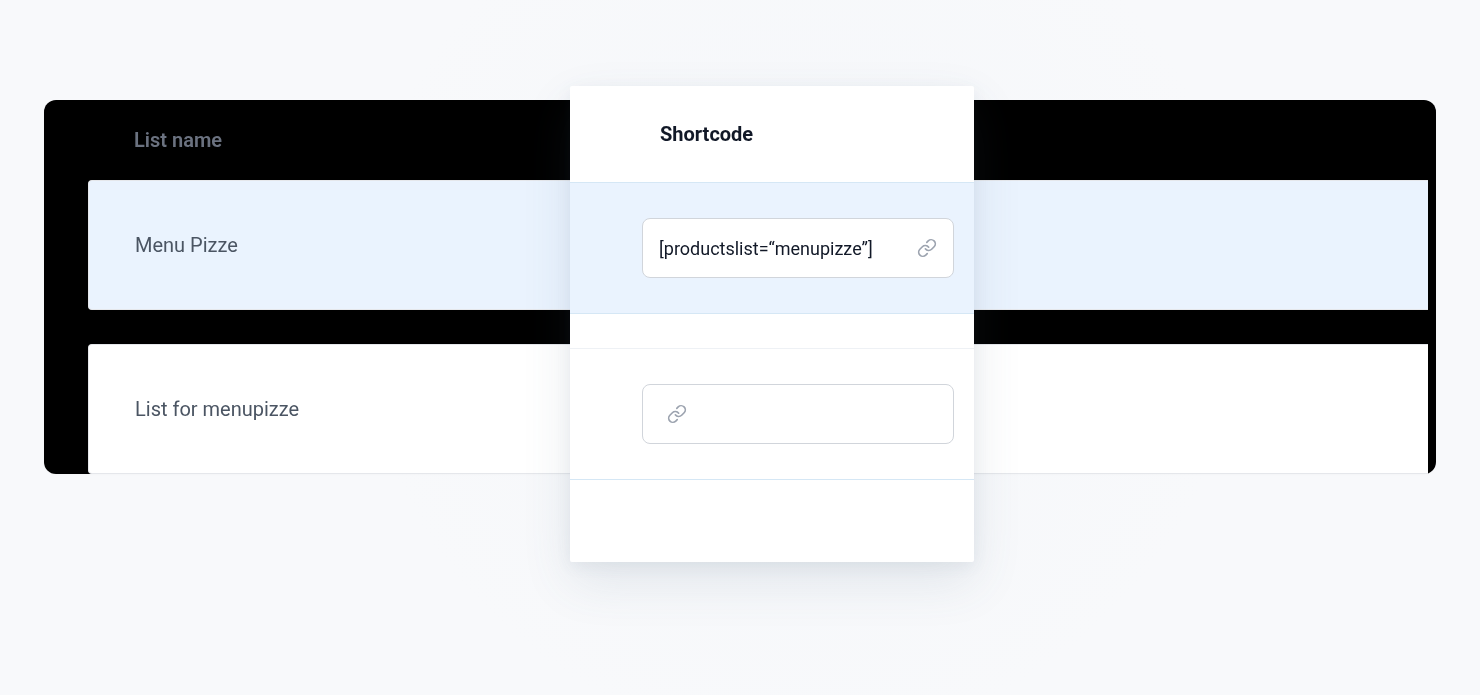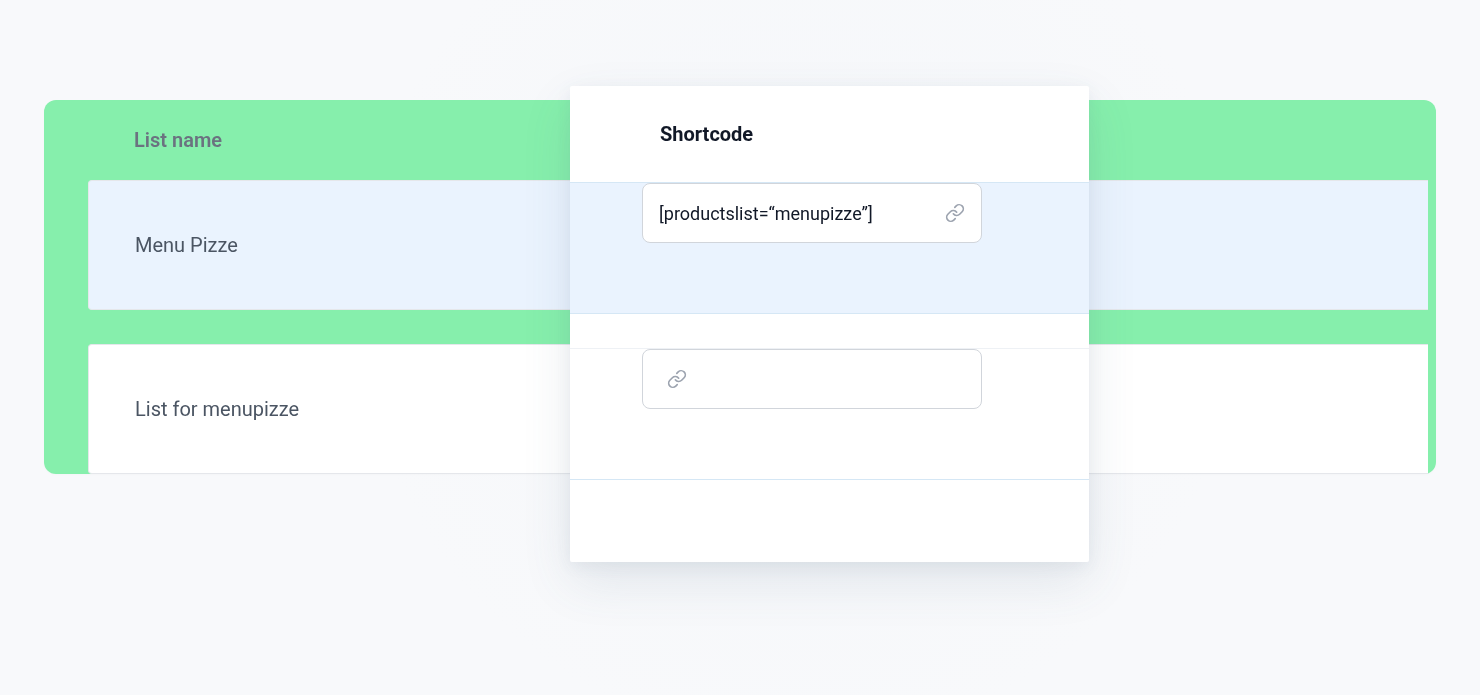--- a/index.html
+++ b/index.html
@@ -26,21 +26,21 @@
       top: -150px;
       left: 350px;
       pointer-events: none;
     }
 
     .main-container {
       position: absolute;
       left: 44px;
       top: 100px;
       right: 44px;
-      background: #86efac;
+      background: #000000;
       border-radius: 12px;
       box-shadow: 0 1px 3px rgba(0, 0, 0, 0.02);
     }
 
     .header-row {
       display: flex;
       padding: 28px 90px 28px 90px;
     }
 
     .header-listname {
@@ -76,40 +76,41 @@
     .list-name-cell {
       color: #4b5563;
       font-size: 20px;
       width: 475px;
     }
 
     .popup-panel {
       position: absolute;
       left: 570px;
       top: 86px;
-      width: 519px;
+      width: 404px;
       height: 476px;
       background: #ffffff;
       box-shadow: 0 20px 50px rgba(78, 102, 126, 0.12), 0 4px 15px rgba(78, 102, 126, 0.08);
       border-radius: 2px;
     }
 
     .popup-header {
       padding: 36px 40px 36px 90px;
     }
 
     .popup-header-title {
       font-size: 20px;
       font-weight: 700;
       color: #111827;
     }
 
     .popup-row {
       height: 132px;
       display: flex;
+      align-items: center;
       padding-left: 72px;
       padding-right: 20px;
       border-top: 1px solid #d5e7f5;
     }
 
     .popup-row.highlighted {
       background: #eaf3fe;
       border-top: 1px solid #d5e7f5;
       border-bottom: 1px solid #d5e7f5;
     }

